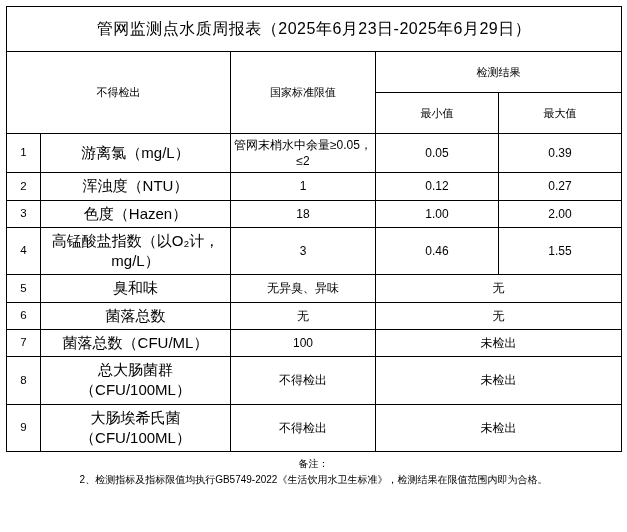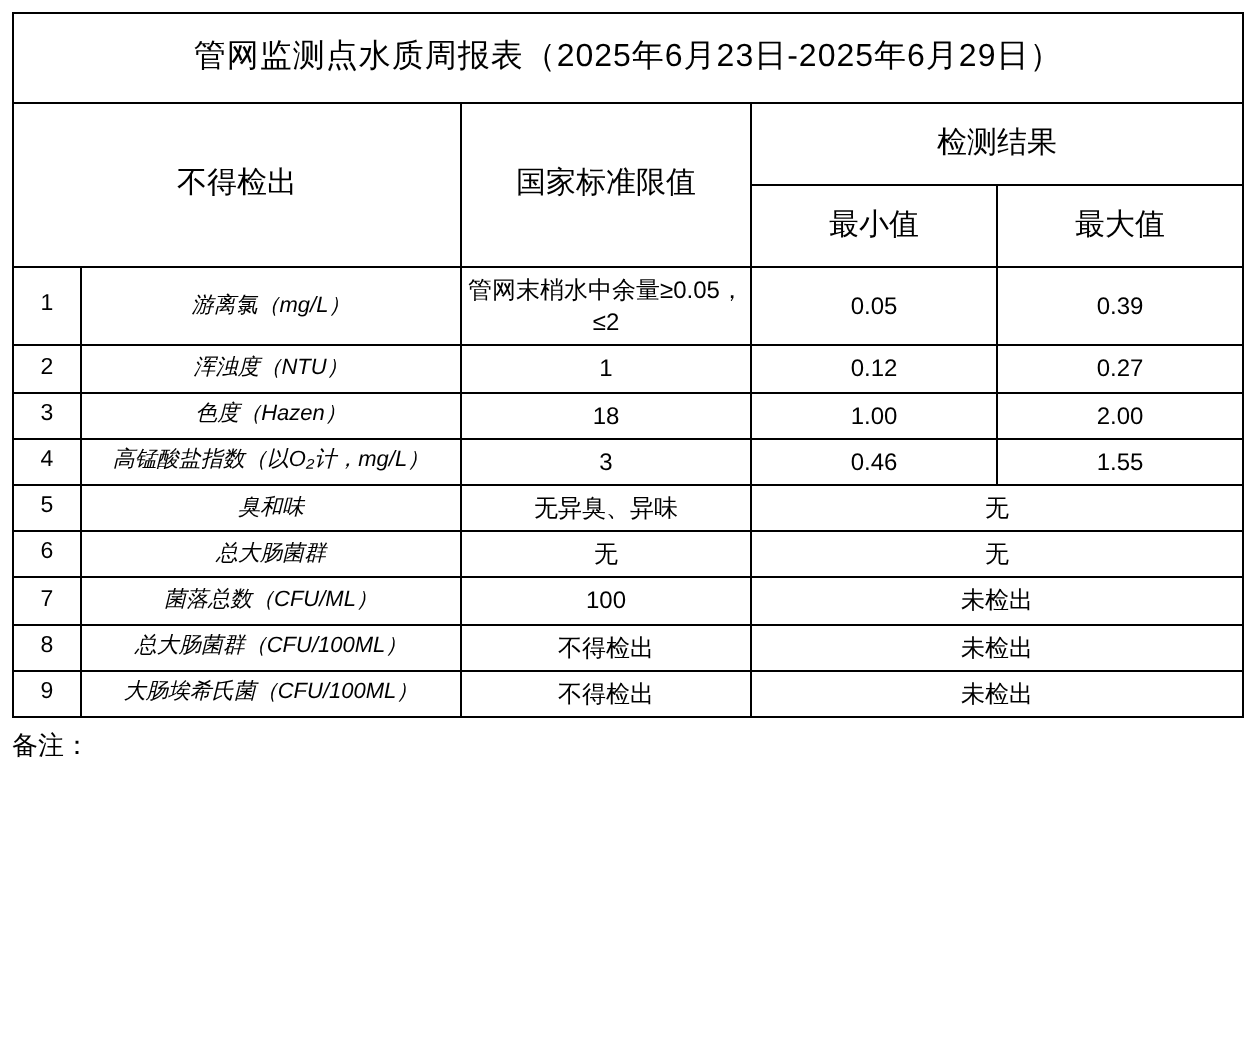--- a/index.html
+++ b/index.html
@@ -36,46 +36,45 @@
     padding: 3px 2px;
     line-height: 1.35;
   }
   .title-cell {
     font-size: 16px;
     font-weight: bold;
     height: 38px;
     letter-spacing: 0.5px;
   }
   .head-cell {
-    font-size: 15px;
+    font-size: 11px;
     height: 34px;
   }
   .idx {
     font-size: 11.5px;
     width: 34px;
   }
   .item {
-    font-size: 11px;
-    font-style: italic;
+    font-size: 15px;
   }
   .std {
     font-size: 12px;
   }
   .val {
     font-size: 12px;
   }
   .row-std-two {
     line-height: 1.3;
   }
   .notes {
     width: 615px;
     margin: 4px auto 0 auto;
-    font-size: 13px;
+    font-size: 10px;
     line-height: 1.55;
-    text-align: left;
+    text-align: center;
   }
   .notes div {
     margin: 0;
     padding: 0;
   }
   .col-idx { width: 34px; }
   .col-item { width: 190px; }
   .col-std { width: 145px; }
   .col-min { width: 123px; }
   .col-max { width: 123px; }
@@ -141,21 +140,21 @@
 
       <tr>
         <td class="idx">5</td>
         <td class="item">臭和味</td>
         <td class="std">无异臭、异味</td>
         <td class="val" colspan="2">无</td>
       </tr>
 
       <tr>
         <td class="idx">6</td>
-        <td class="item">总大肠菌群</td>
+        <td class="item">菌落总数</td>
         <td class="std">无</td>
         <td class="val" colspan="2">无</td>
       </tr>
 
       <tr>
         <td class="idx">7</td>
         <td class="item">菌落总数（CFU/ML）</td>
         <td class="std">100</td>
         <td class="val" colspan="2">未检出</td>
       </tr>
@@ -171,15 +170,16 @@
         <td class="idx">9</td>
         <td class="item">大肠埃希氏菌（CFU/100ML）</td>
         <td class="std">不得检出</td>
         <td class="val" colspan="2">未检出</td>
       </tr>
     </tbody>
   </table>
 
   <div class="notes">
     <div>备注：</div>
+    <div>2、检测指标及指标限值均执行GB5749-2022《生活饮用水卫生标准》，检测结果在限值范围内即为合格。</div>
   </div>
 
 </div>
 
 </body></html>

